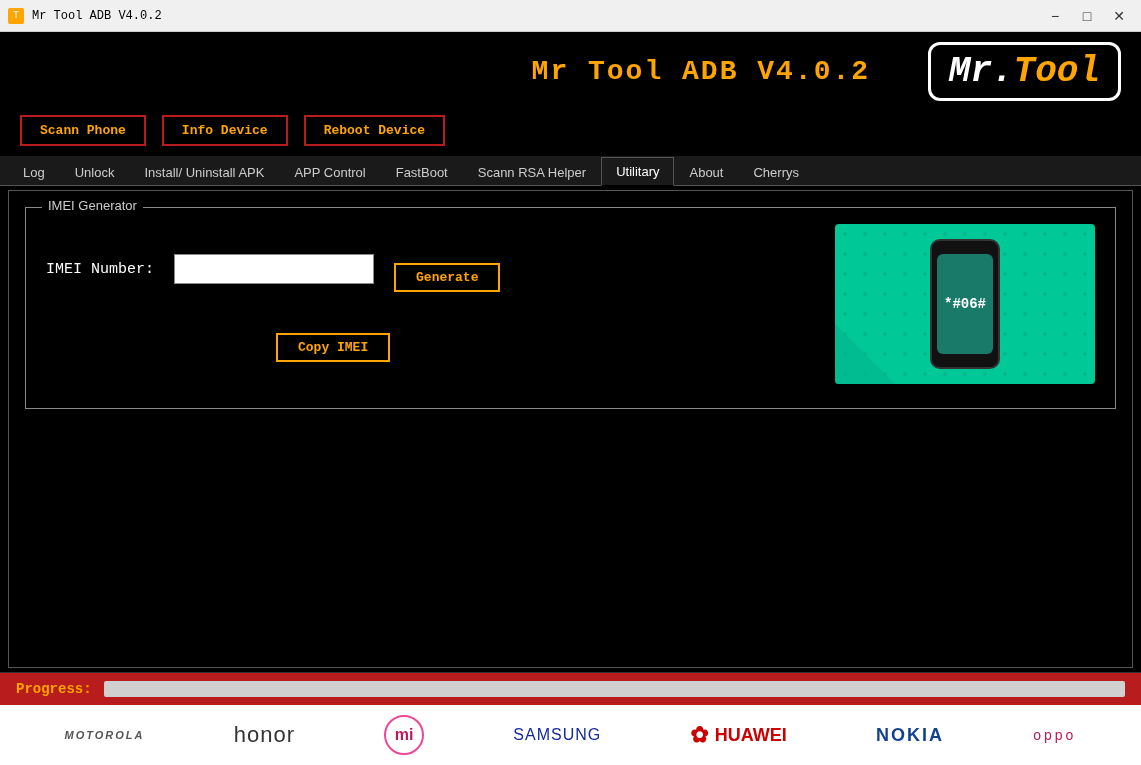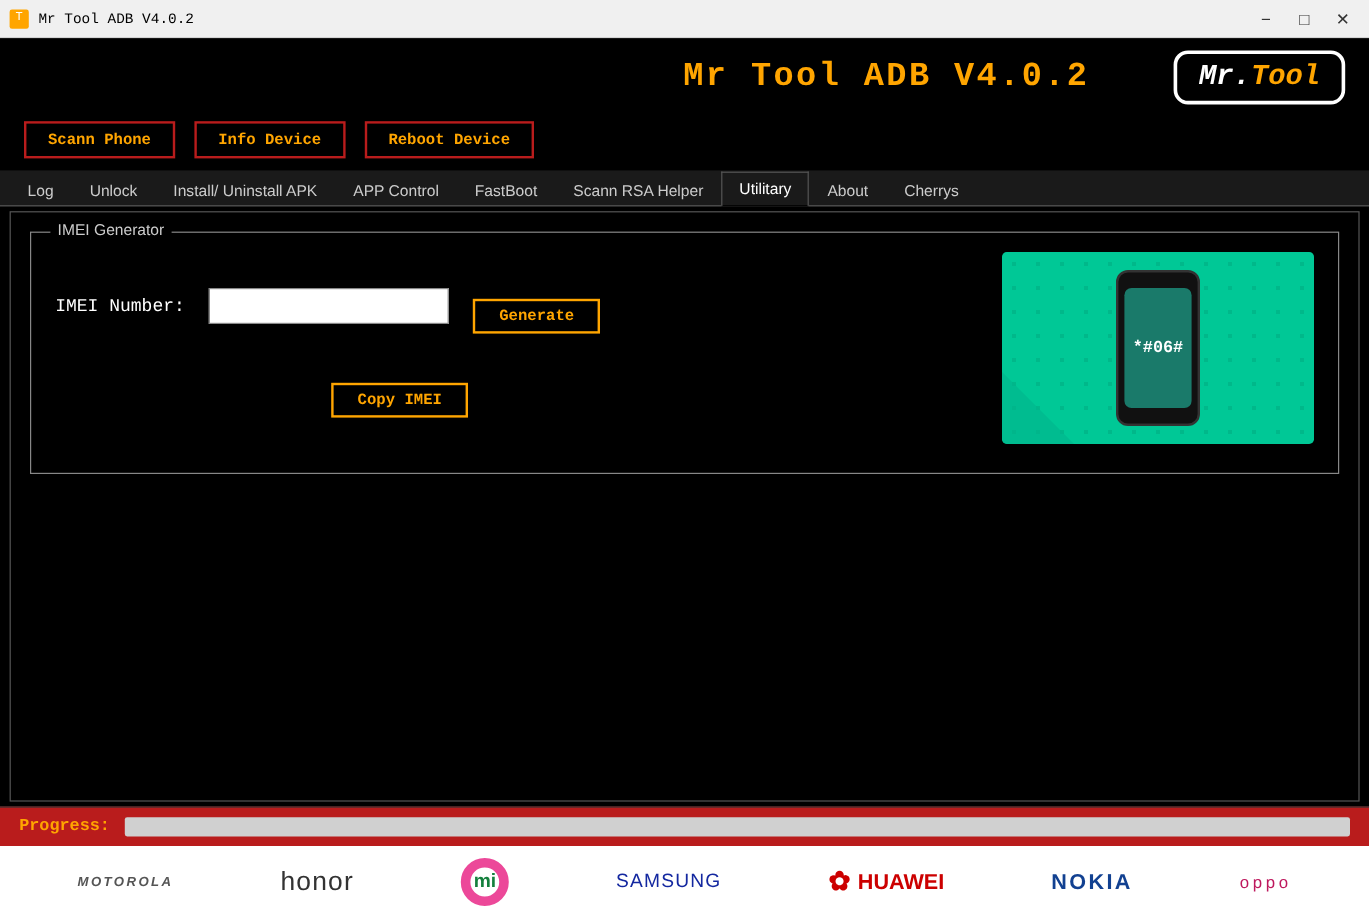--- a/index.html
+++ b/index.html
@@ -83,21 +83,21 @@
       text-align: center;
     }
 
     .logo-box {
       background: #000;
       border: 3px solid #fff;
       border-radius: 12px;
       padding: 6px 18px;
       display: flex;
       align-items: center;
-      font-size: 24px;
+      font-size: 36px;
       font-weight: 900;
       white-space: nowrap;
     }
     .logo-mr {
       color: #fff;
       font-style: italic;
     }
     .logo-dot {
       color: #fff;
       font-style: italic;
@@ -348,27 +348,27 @@
     .brand-honor {
       font-size: 22px;
       color: #333;
       font-weight: 300;
       letter-spacing: 1px;
     }
     .brand-mi {
       width: 40px;
       height: 40px;
       border-radius: 50%;
-      border: 8px solid #ec4899;
+      border: 2px solid #ec4899;
       display: flex;
       align-items: center;
       justify-content: center;
       font-size: 16px;
       font-weight: bold;
-      color: #15803d;
+      color: #be185d;
       text-align: center;
     }
     .brand-samsung {
       font-size: 16px;
       color: #1428a0;
       font-weight: 500;
       letter-spacing: 1px;
     }
     .brand-huawei {
       display: flex;

